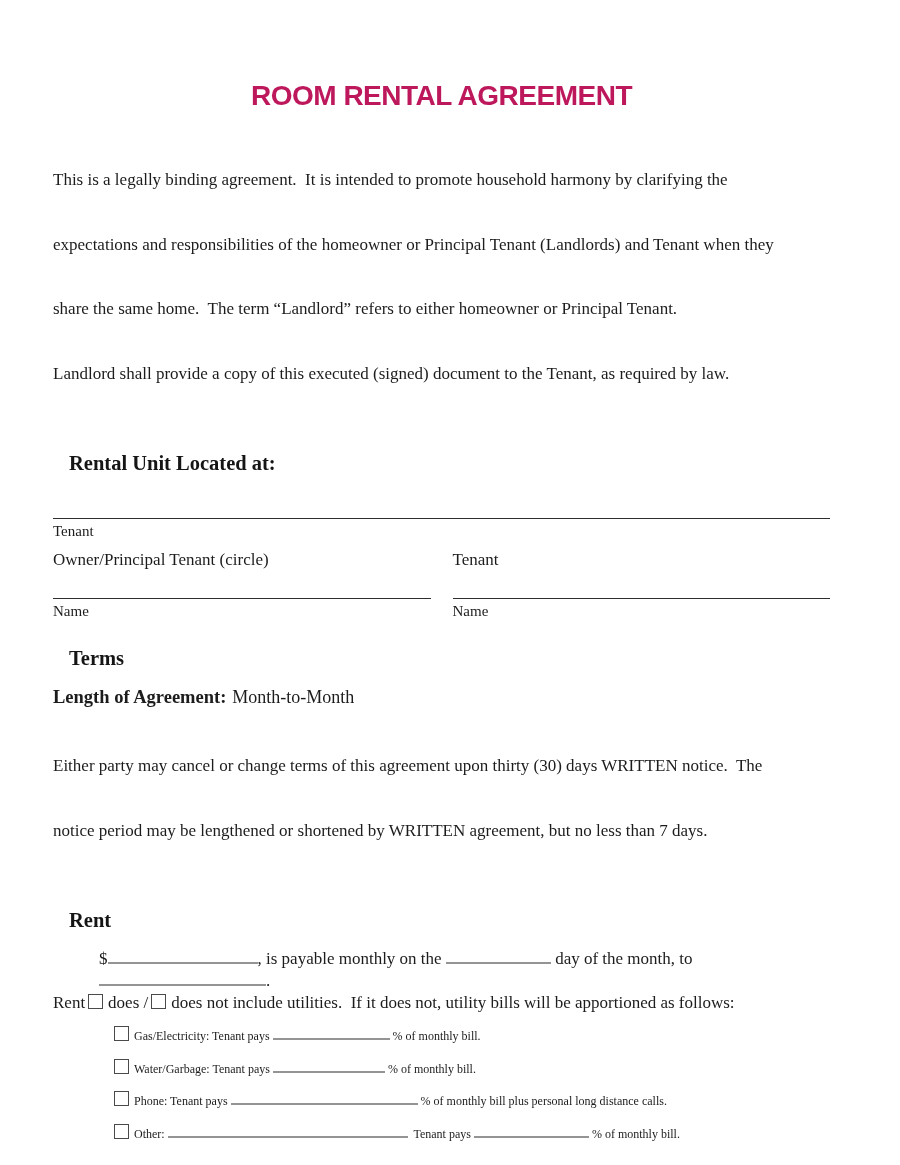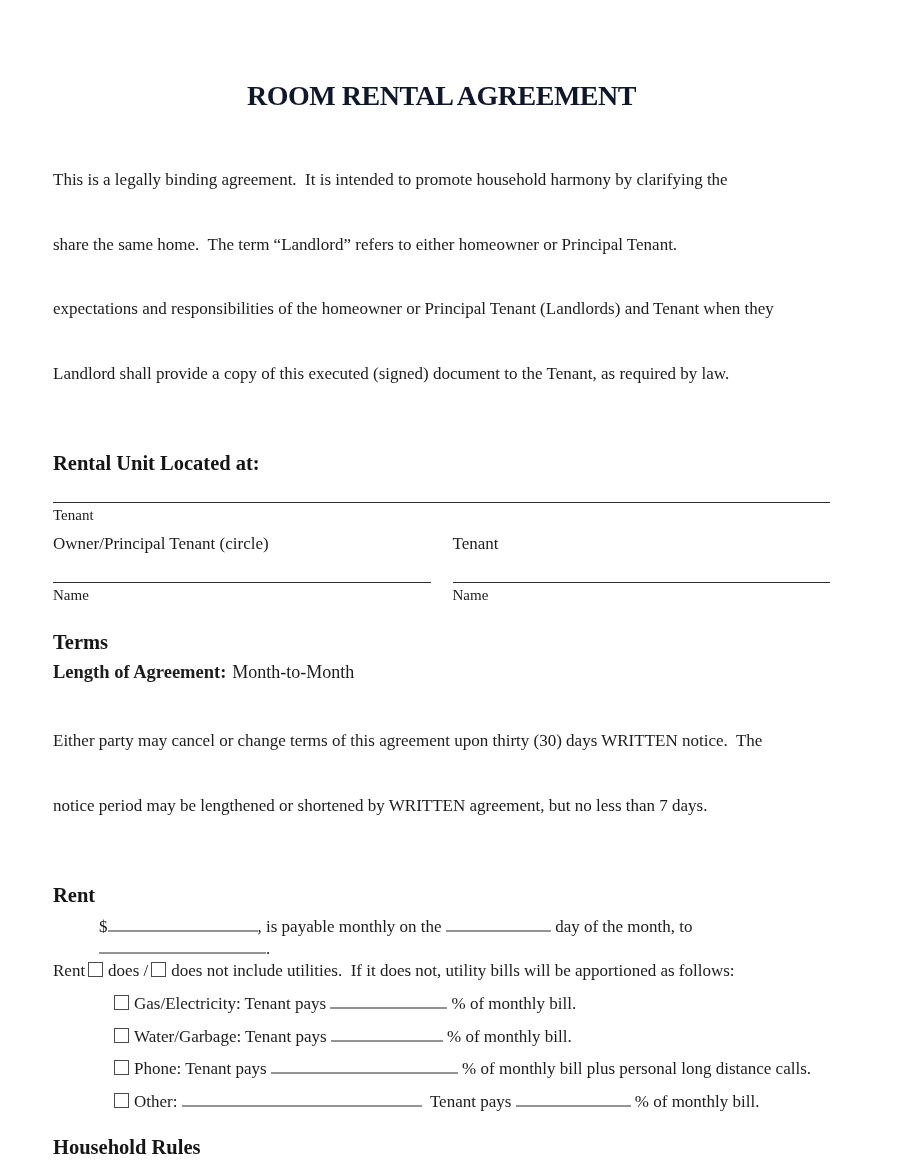--- a/index.html
+++ b/index.html
@@ -4,28 +4,28 @@
 <style>
   html,body{margin:0;padding:0;}
   body{
     width:900px;height:1165px;background:#ffffff;
     font-family:"Liberation Serif", serif;color:#1c1c1c;
     position:relative;overflow:hidden;
   }
   .content{padding:80px 70px 0 53px;}
   .title{
     text-align:center;
-    font-family:Liberation Serif, serif;
+    font-family:Liberation Sans, sans-serif;
     font-weight:700;font-size:28px;letter-spacing:-0.5px;
-    margin:0 0 14px 0;color:#0f172a;
+    margin:0 0 14px 0;color:#be185d;
   }
   .bodytext{font-size:17px;line-height:21.5px;white-space:pre-wrap;}
   h2{
     font-size:20.5px;font-weight:700;color:#151515;
-    margin:0;line-height:24px;
+    margin:16px;line-height:24px;
   }
   .mt24{margin-top:24px;} .mt26{margin-top:26px;} .mt22{margin-top:22px;}
   .sublabel{font-size:15px;line-height:18px;margin-top:3px;}
   .sigline{border-bottom:1.6px solid #2e2e2e;}
   .addr-line{height:27px;}
   .cols{display:flex;gap:22px;}
   .col{flex:1;min-width:0;}
   .party-label{font-size:17px;line-height:20px;margin-top:10px;}
   .party-line{height:28px;}
   .fill{
@@ -39,33 +39,33 @@
   .lenrow b{font-size:18.5px;margin-top:36px;}
   .lenrow .val{margin-left:6px;}
   .rentline{margin-top:9px;font-size:17px;line-height:22px;margin-left:46px;}
   .cb{
     display:inline-block;width:13px;height:13px;
     border:1.3px solid #4a4a4a;background:#fff;
     vertical-align:-1px;margin:0 5px 0 3px;
   }
   .utilline{font-size:17px;line-height:22px;}
   .utilitems{margin-top:11px;}
-  .utilitem{font-size:17px;line-height:22px;margin:0 0 10.5px 20px;padding-left:41px;}
+  .utilitem{font-size:12px;line-height:22px;margin:0 0 10.5px 20px;padding-left:41px;}
 </style>
 </head>
 <body>
 
 <div class="content">
 
   <h1 class="title">ROOM RENTAL AGREEMENT</h1>
 
   <div class="bodytext">
     <div>This is a legally binding agreement.  It is intended to promote household harmony by clarifying the</div>
+    <div>expectations and responsibilities of the homeowner or Principal Tenant (Landlords) and Tenant when they</div>
     <div>share the same home.  The term “Landlord” refers to either homeowner or Principal Tenant.</div>
-    <div>expectations and responsibilities of the homeowner or Principal Tenant (Landlords) and Tenant when they</div>
     <div>Landlord shall provide a copy of this executed (signed) document to the Tenant, as required by law.</div>
   </div>
 
   <h2 class="mt24">Rental Unit Located at:</h2>
   <div class="sigline addr-line"></div>
   <div class="sublabel">Tenant</div>
 
   <div class="cols">
     <div class="col">
       <div class="party-label">Owner/Principal Tenant (circle)</div>

